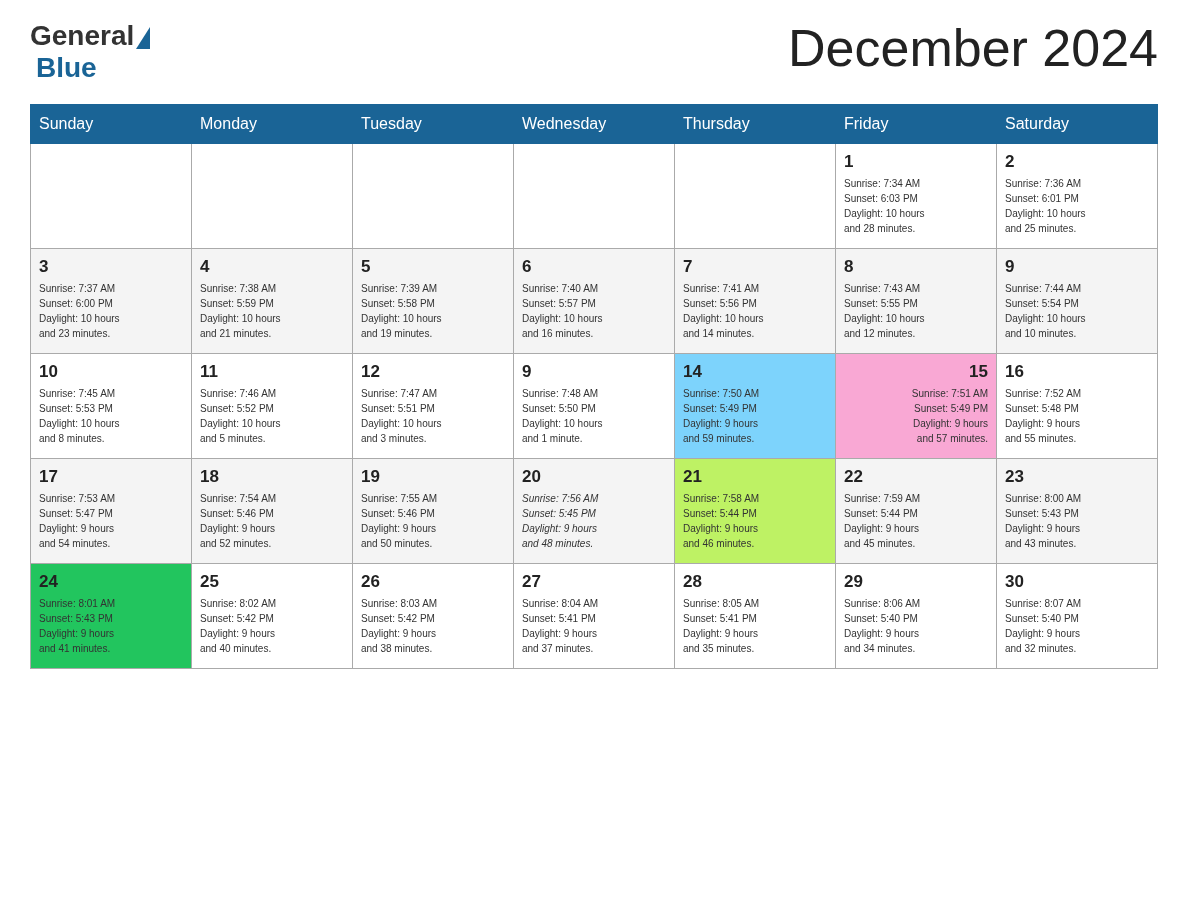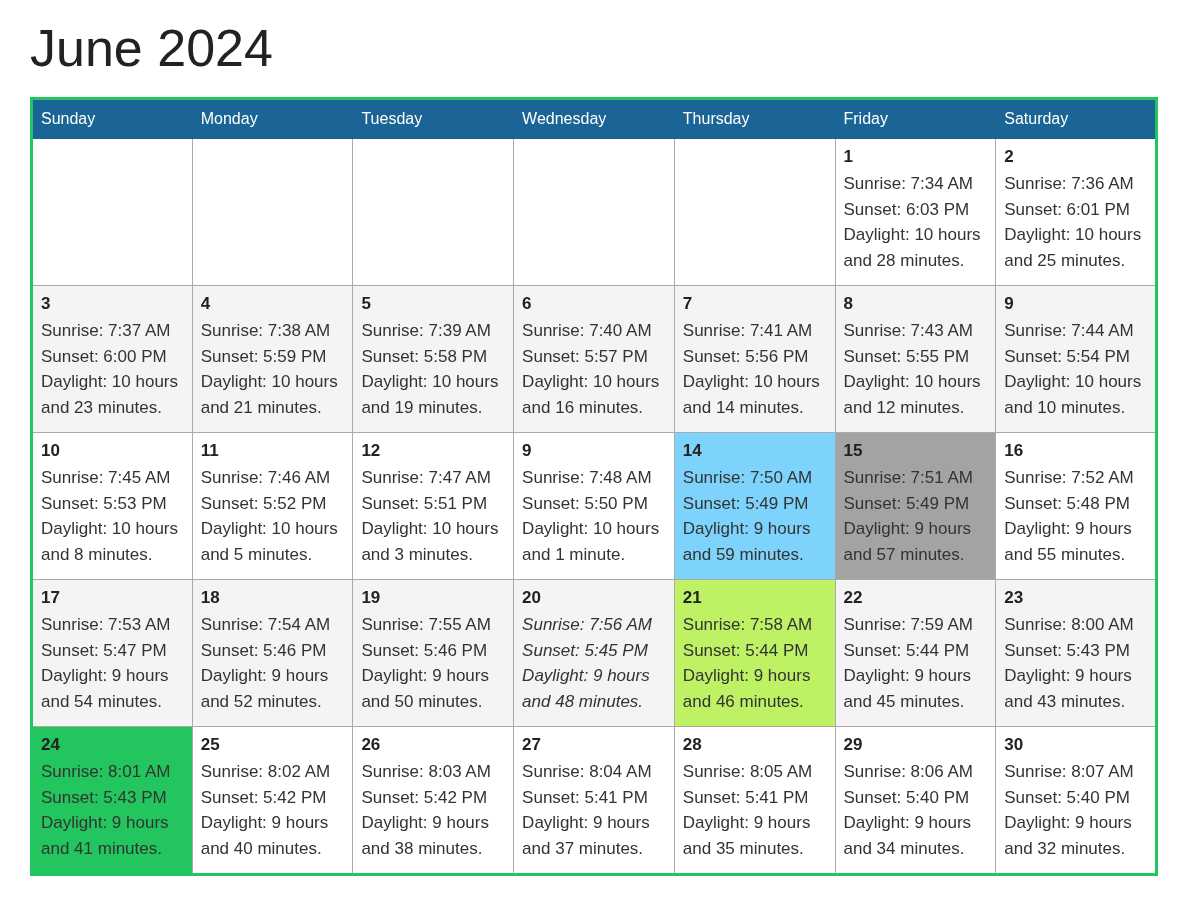--- a/index.html
+++ b/index.html
@@ -55,21 +55,21 @@
       line-height: 1.1;
     }
     .location-title {
       font-size: 22px;
       color: #555;
       margin-top: 4px;
     }
     .calendar {
       width: 100%;
       border-collapse: collapse;
-      border: 3px solid #22c55e;
+      border: 1px solid #22c55e;
       padding-left: 32px;
     }
     .calendar th {
       background-color: #1a6496;
       color: #fff;
       font-size: 16px;
       font-weight: normal;
       padding: 10px 8px;
       text-align: left;
       border: 1px solid #1a6496;
@@ -81,37 +81,46 @@
       border: 1px solid #aaa;
       min-height: 100px;
     }
     .day-number {
       font-size: 17px;
       font-weight: bold;
       color: #222;
       margin-bottom: 4px;
     }
     .day-info {
-      font-size: 17px;
+      font-size: 10px;
       color: #333;
       line-height: 1.5;
     }
     tr:nth-child(even) td {
       background-color: #f9f9f9;
     }
     tr:nth-child(odd) td {
       background-color: #fff;
     }
   </style>
 </head>
 <body>
 
 <div class="header">
+  <div class="logo">
+    <div class="logo-top">
+      <span class="logo-general">General</span>
+      <span class="logo-triangle"></span>
+    </div>
+    <div style="display:flex; align-items:center; margin-left:4px;">
+      <span class="logo-blue" style="font-size:28px; font-weight:bold; color:#1a6496;">Blue</span>
+    </div>
+  </div>
   <div class="title-block">
-    <div class="month-title">June 2024</div>
+    <div class="month-title">December 2024</div>
   </div>
 </div>
 
 <table class="calendar">
   <thead>
     <tr>
     <th>Sunday</th>
         <th>Monday</th>
         <th>Tuesday</th>
         <th>Wednesday</th>
@@ -222,21 +231,21 @@
 Daylight: 10 hours
 and 1 minute.</div>
         </td>
         <td style="background: #7dd3fc;">
           <div class="day-number">14</div>
           <div class="day-info" style="white-space: pre-line;">Sunrise: 7:50 AM
 Sunset: 5:49 PM
 Daylight: 9 hours
 and 59 minutes.</div>
         </td>
-        <td style="background: #a3a3a3;">
+        <td style="background: #f9a8d4; text-align: right;">
           <div class="day-number">15</div>
           <div class="day-info" style="white-space: pre-line;">Sunrise: 7:51 AM
 Sunset: 5:49 PM
 Daylight: 9 hours
 and 57 minutes.</div>
         </td>
         <td style="background: rgb(255, 255, 255);">
           <div class="day-number">16</div>
           <div class="day-info" style="white-space: pre-line;">Sunrise: 7:52 AM
 Sunset: 5:48 PM

